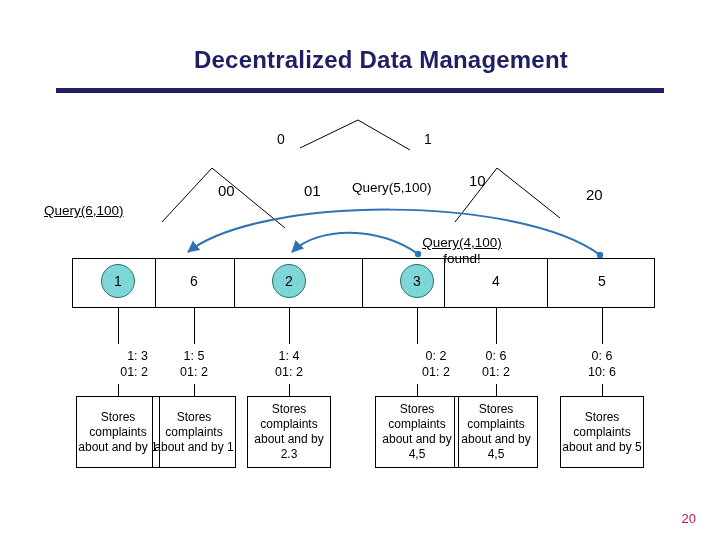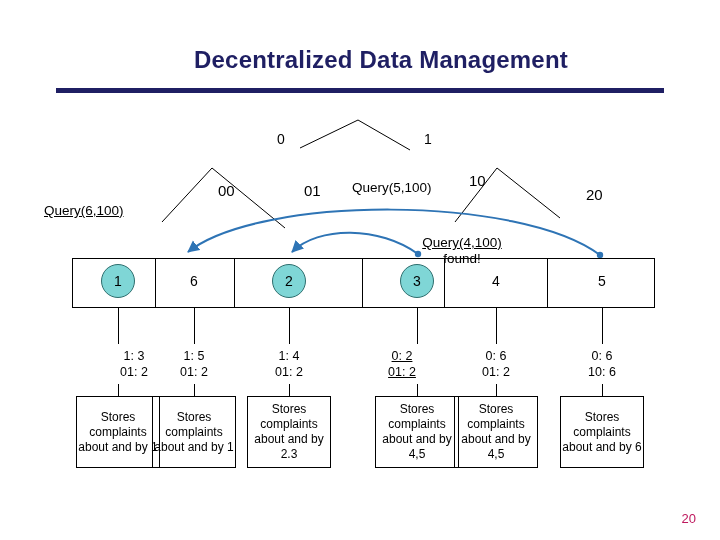--- a/index.html
+++ b/index.html
@@ -208,33 +208,33 @@
 <div class="node-plain" style="left:479px; top:264px;">4</div>
 <div class="node-plain" style="left:585px; top:264px;">5</div>
 
 <div class="connector" style="left:118px; top:308px; height:36px;"></div>
 <div class="connector" style="left:194px; top:308px; height:36px;"></div>
 <div class="connector" style="left:289px; top:308px; height:36px;"></div>
 <div class="connector" style="left:417px; top:308px; height:36px;"></div>
 <div class="connector" style="left:496px; top:308px; height:36px;"></div>
 <div class="connector" style="left:602px; top:308px; height:36px;"></div>
 
-<div class="keys" style="left:88px; top:348px;">
+<div class="keys" style="left:56px; top:348px;text-align:right;">
   <div>1: 3</div>
   <div>01: 2</div>
 </div>
 <div class="keys" style="left:148px; top:348px;">
   <div>1: 5</div>
   <div>01: 2</div>
 </div>
 <div class="keys" style="left:243px; top:348px;">
   <div>1: 4</div>
   <div>01: 2</div>
 </div>
-<div class="keys" style="left:356px; top:348px;text-decoration:underline;">
+<div class="keys" style="left:390px; top:348px;">
   <div>0: 2</div>
   <div>01: 2</div>
 </div>
 <div class="keys" style="left:450px; top:348px;">
   <div>0: 6</div>
   <div>01: 2</div>
 </div>
 <div class="keys" style="left:556px; top:348px;">
   <div>0: 6</div>
   <div>10: 6</div>
@@ -245,15 +245,15 @@
 <div class="connector" style="left:289px; top:384px; height:12px;"></div>
 <div class="connector" style="left:417px; top:384px; height:12px;"></div>
 <div class="connector" style="left:496px; top:384px; height:12px;"></div>
 <div class="connector" style="left:602px; top:384px; height:12px;"></div>
 
 <div class="store-box" style="left:76px; top:396px;">Stores complaints about and by 1</div>
 <div class="store-box" style="left:152px; top:396px;">Stores complaints about and by 1</div>
 <div class="store-box" style="left:247px; top:396px;">Stores complaints about and by 2.3</div>
 <div class="store-box" style="left:375px; top:396px;">Stores complaints about and by 4,5</div>
 <div class="store-box" style="left:454px; top:396px;">Stores complaints about and by 4,5</div>
-<div class="store-box" style="left:560px; top:396px;">Stores complaints about and by 6</div>
+<div class="store-box" style="left:560px; top:396px;">Stores complaints about and by 5</div>
 
 <div id="page-number">20</div>
 
 </body></html>

